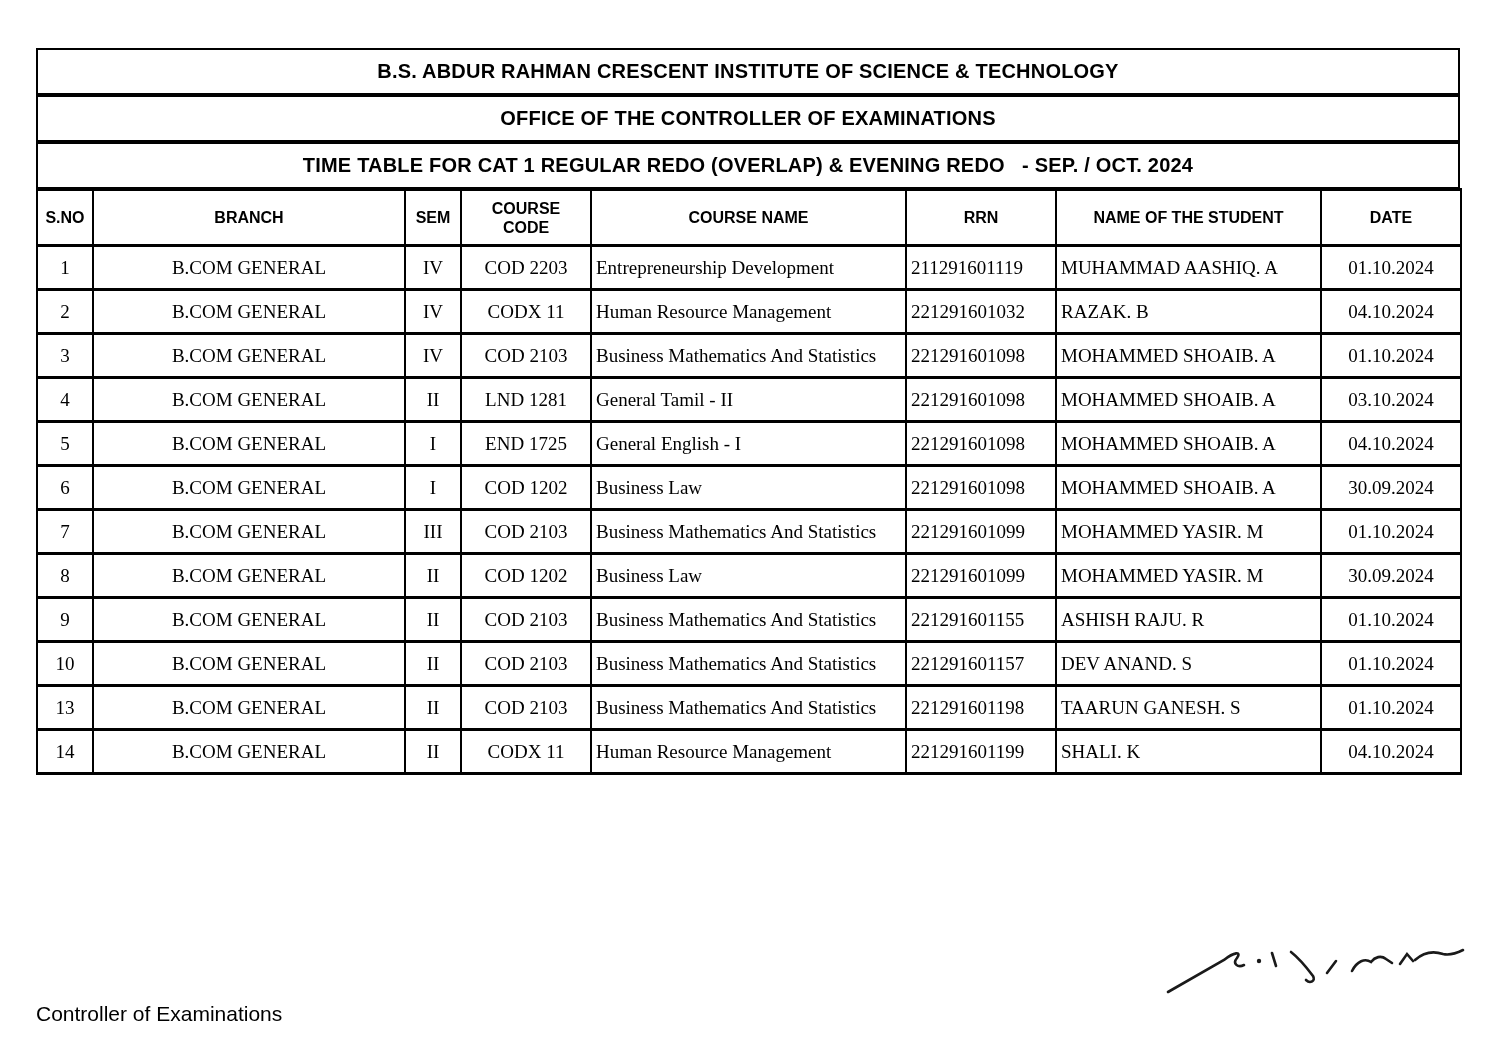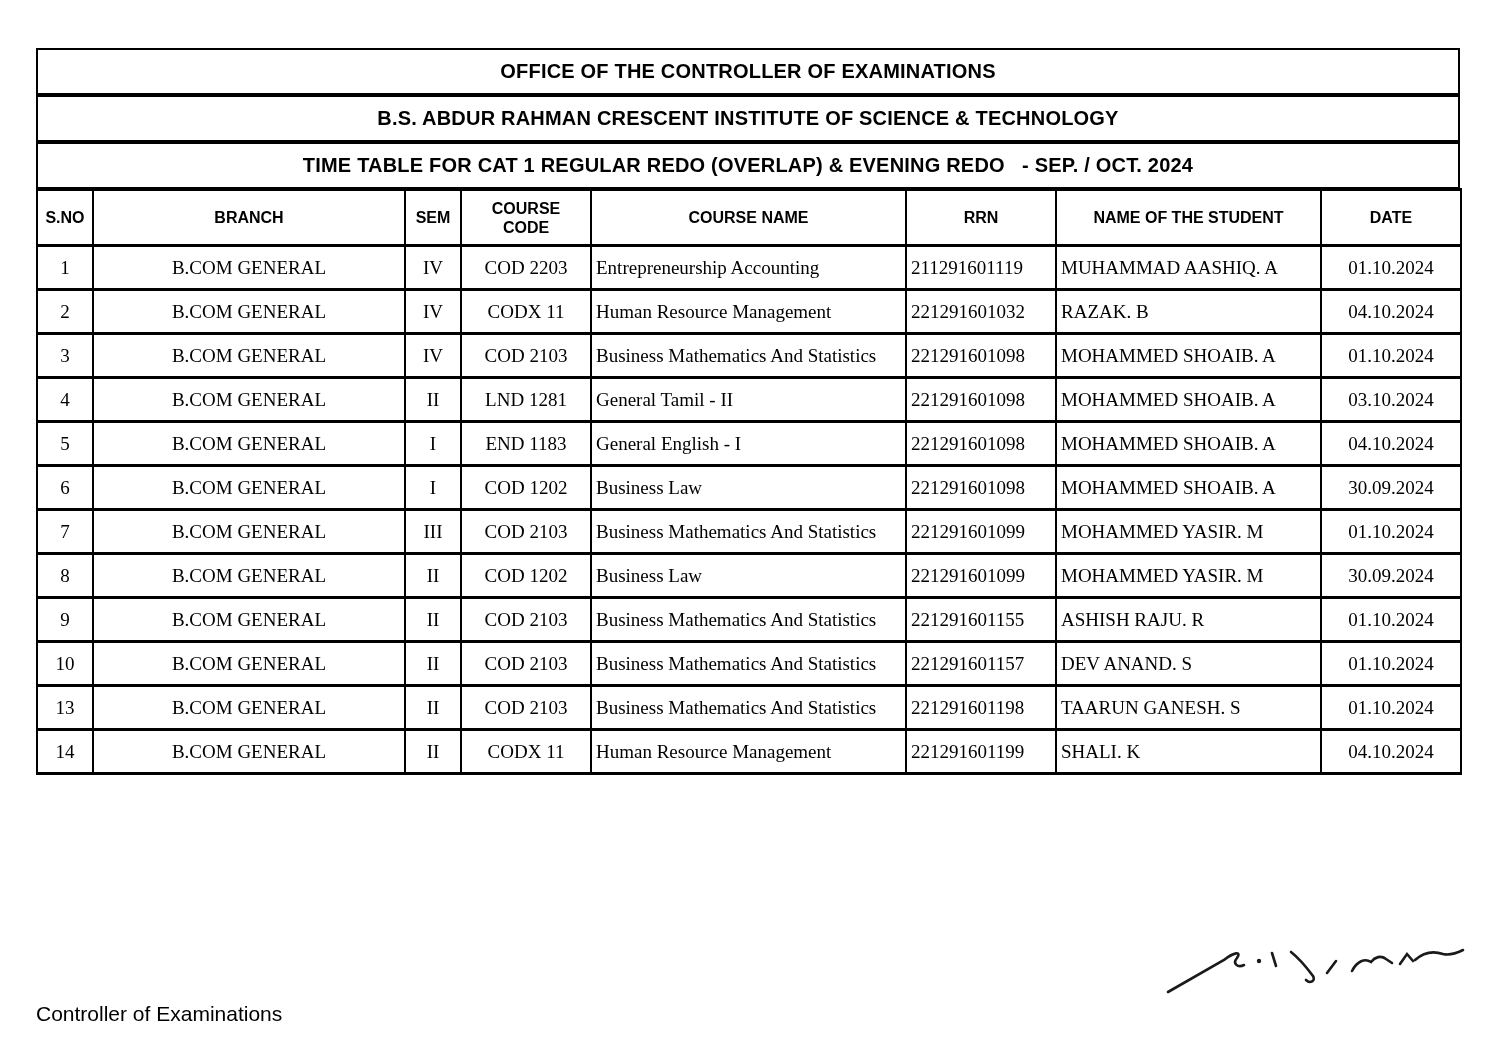--- a/index.html
+++ b/index.html
@@ -59,22 +59,22 @@
   
   .sig-block { position: absolute; left: 36px; width: 1424px; top: 1002px; }
   .sig-label { font-family: "Liberation Sans", sans-serif; font-size: 21px; padding-right: 2px; }
   .sig-svg { position: absolute; left: 1160px; top: 940px; }
 </style>
 </head>
 <body>
 
 <div class="page">
 
+  <div class="banner">B.S. ABDUR RAHMAN CRESCENT INSTITUTE OF SCIENCE &amp; TECHNOLOGY</div>
   <div class="banner">OFFICE OF THE CONTROLLER OF EXAMINATIONS</div>
-  <div class="banner">B.S. ABDUR RAHMAN CRESCENT INSTITUTE OF SCIENCE &amp; TECHNOLOGY</div>
   <div class="banner">TIME TABLE FOR CAT 1 REGULAR REDO (OVERLAP) &amp; EVENING REDO   - SEP. / OCT. 2024</div>
 
   <table class="tt">
     <colgroup>
       <col style="width:56px">
         <col style="width:312px">
         <col style="width:56px">
         <col style="width:130px">
       <col style="width:315px">
         <col style="width:150px">
@@ -92,21 +92,21 @@
         <th>NAME OF THE STUDENT</th>
         <th>DATE</th>
       </tr>
     </thead>
     <tbody>
       <tr>
         <td class="c">1</td>
         <td class="c">B.COM GENERAL</td>
         <td class="c">IV</td>
         <td class="c">COD 2203</td>
-        <td class="l coursename">Entrepreneurship Accounting</td>
+        <td class="l coursename">Entrepreneurship Development</td>
         <td class="l">211291601119</td>
         <td class="l">MUHAMMAD AASHIQ. A</td>
         <td class="c">01.10.2024</td>
       </tr>
       <tr>
         <td class="c">2</td>
         <td class="c">B.COM GENERAL</td>
         <td class="c">IV</td>
         <td class="c">CODX 11</td>
         <td class="l coursename">Human Resource Management</td>
@@ -131,21 +131,21 @@
         <td class="c">LND 1281</td>
         <td class="l coursename">General Tamil - II</td>
         <td class="l">221291601098</td>
         <td class="l">MOHAMMED SHOAIB. A</td>
         <td class="c">03.10.2024</td>
       </tr>
       <tr>
         <td class="c">5</td>
         <td class="c">B.COM GENERAL</td>
         <td class="c">I</td>
-        <td class="c">END 1183</td>
+        <td class="c">END 1725</td>
         <td class="l coursename">General English - I</td>
         <td class="l">221291601098</td>
         <td class="l">MOHAMMED SHOAIB. A</td>
         <td class="c">04.10.2024</td>
       </tr>
       <tr>
         <td class="c">6</td>
         <td class="c">B.COM GENERAL</td>
         <td class="c">I</td>
         <td class="c">COD 1202</td>

